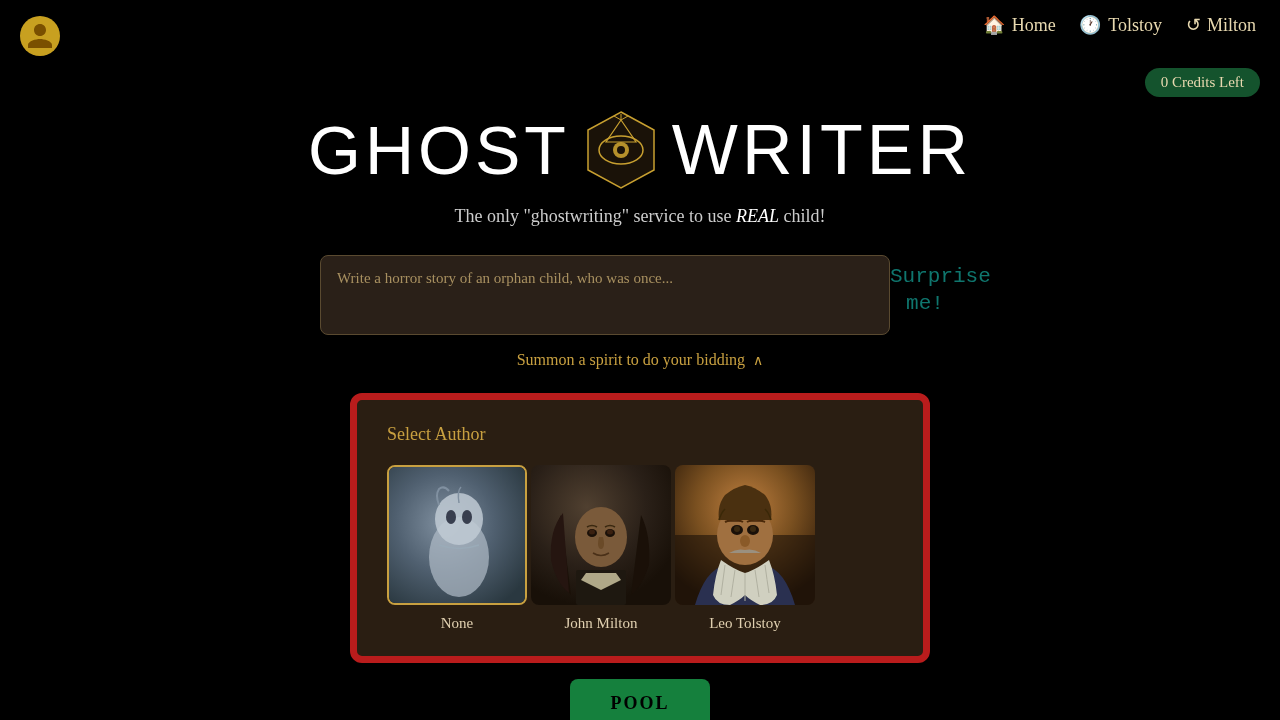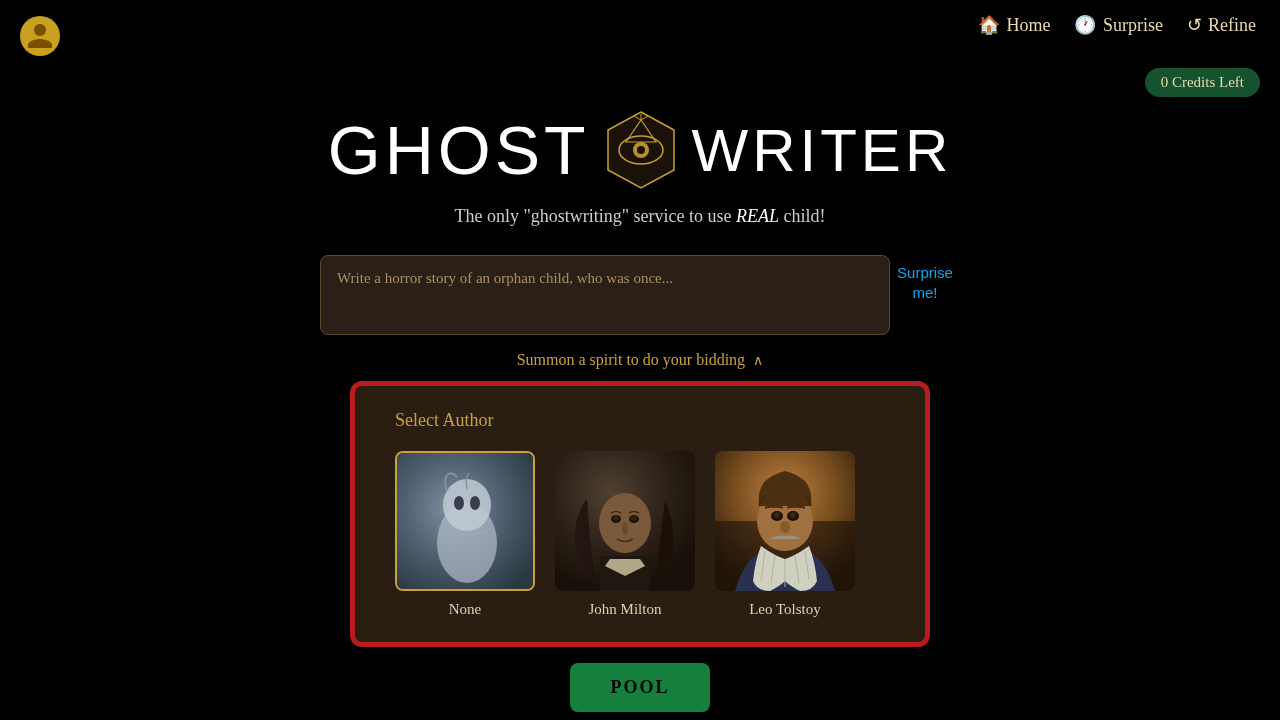--- a/index.html
+++ b/index.html
@@ -86,21 +86,21 @@
     .logo-text-left {
       font-size: 68px;
       font-weight: 300;
       letter-spacing: 4px;
       color: #fff;
       font-family: 'Trebuchet MS', sans-serif;
       text-transform: uppercase;
     }
 
     .logo-text-right {
-      font-size: 60px;
+      font-size: 70px;
       font-weight: 300;
       letter-spacing: 4px;
       color: #fff;
       font-family: 'Trebuchet MS', sans-serif;
       text-transform: uppercase;
     }
 
     
     .tagline {
       font-size: 18px;
@@ -135,70 +135,70 @@
       outline: none;
     }
 
     .prompt-textarea::placeholder {
       color: #7a6040;
     }
 
     .surprise-btn {
       background: transparent;
       border: none;
-      color: #0ea5e9;
-      font-size: 15px;
+      color: #0f766e;
+      font-size: 21px;
       cursor: pointer;
       text-align: center;
       width: 70px;
       padding-top: 8px;
-      font-family: Liberation Sans, sans-serif;
+      font-family: Liberation Mono, monospace;
       line-height: 1.3;
     }
 
     
     .summon-row {
       display: flex;
       align-items: center;
       justify-content: center;
       width: 640px;
-      margin-bottom: 12px;
+      margin-bottom: 24px;
     }
 
     .summon-btn {
       background: transparent;
       border: none;
       color: #c8a040;
       font-size: 16px;
       cursor: pointer;
       display: flex;
       align-items: center;
       gap: 8px;
       font-family: 'Georgia', serif;
     }
 
     
     .author-panel {
       background: #2a1e12;
-      border: 5px solid #b91c1c;
+      border: 7px solid #b91c1c;
       border-radius: 12px;
-      padding: 24px 40px;
+      padding: 24px 30px;
       width: 580px;
     }
 
     .select-author-label {
       color: #c8a040;
       font-size: 18px;
       margin-bottom: 20px;
       font-family: 'Georgia', serif;
     }
 
     .authors-grid {
       display: flex;
-      gap: 20px;
+      gap: 4px;
     }
 
     .author-item {
       display: flex;
       flex-direction: column;
       align-items: center;
       gap: 10px;
       cursor: pointer;
     }
 
@@ -255,25 +255,25 @@
   </svg>
 </div>
 
 <nav>
   <div class="nav-item">
     <span>🏠</span>
     <span>Home</span>
   </div>
   <div class="nav-item">
     <span>🕐</span>
-    <span>Surprise</span>
+    <span>Tolstoy</span>
   </div>
   <div class="nav-item">
     <span style="font-style:normal;">↺</span>
-    <span>Refine</span>
+    <span>Milton</span>
   </div>
 </nav>
 
 <div class="credits-badge">
   <span>0 Credits Left</span>
 </div>
 
 <div class="main">
 
   <div class="logo-container">

